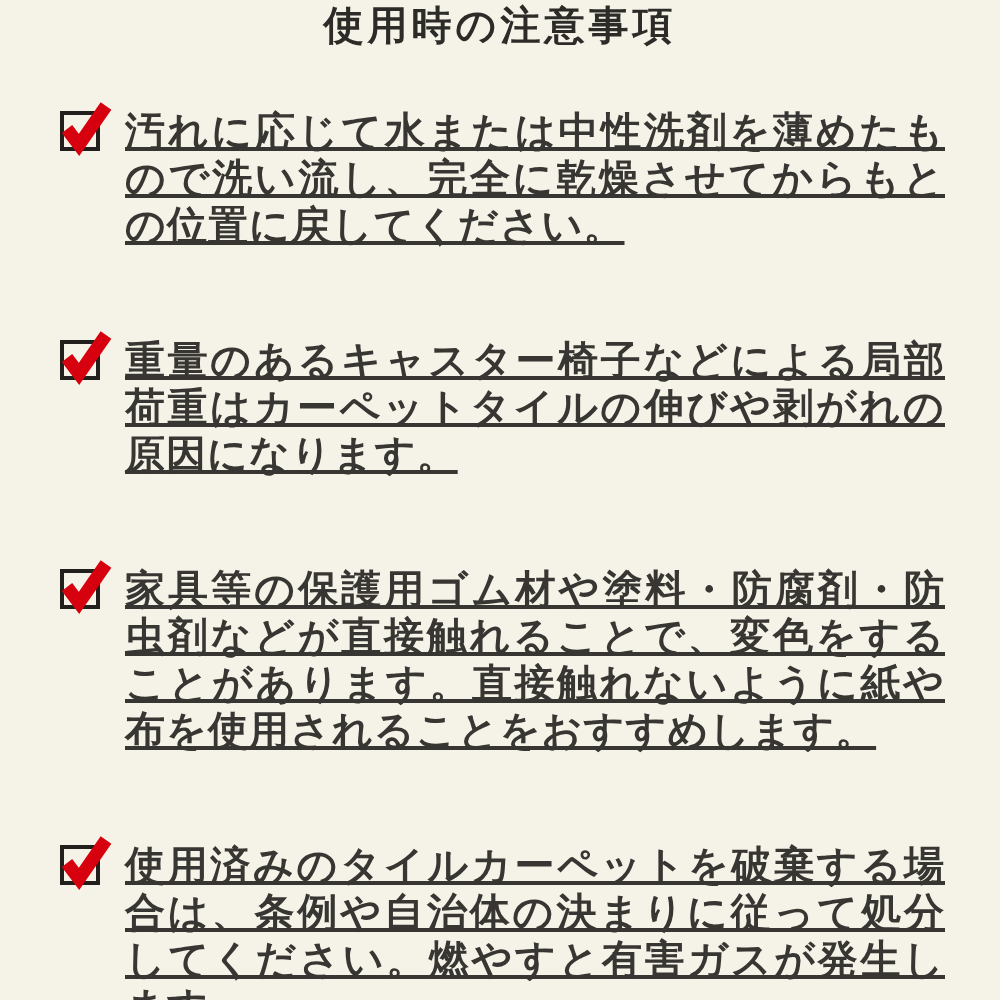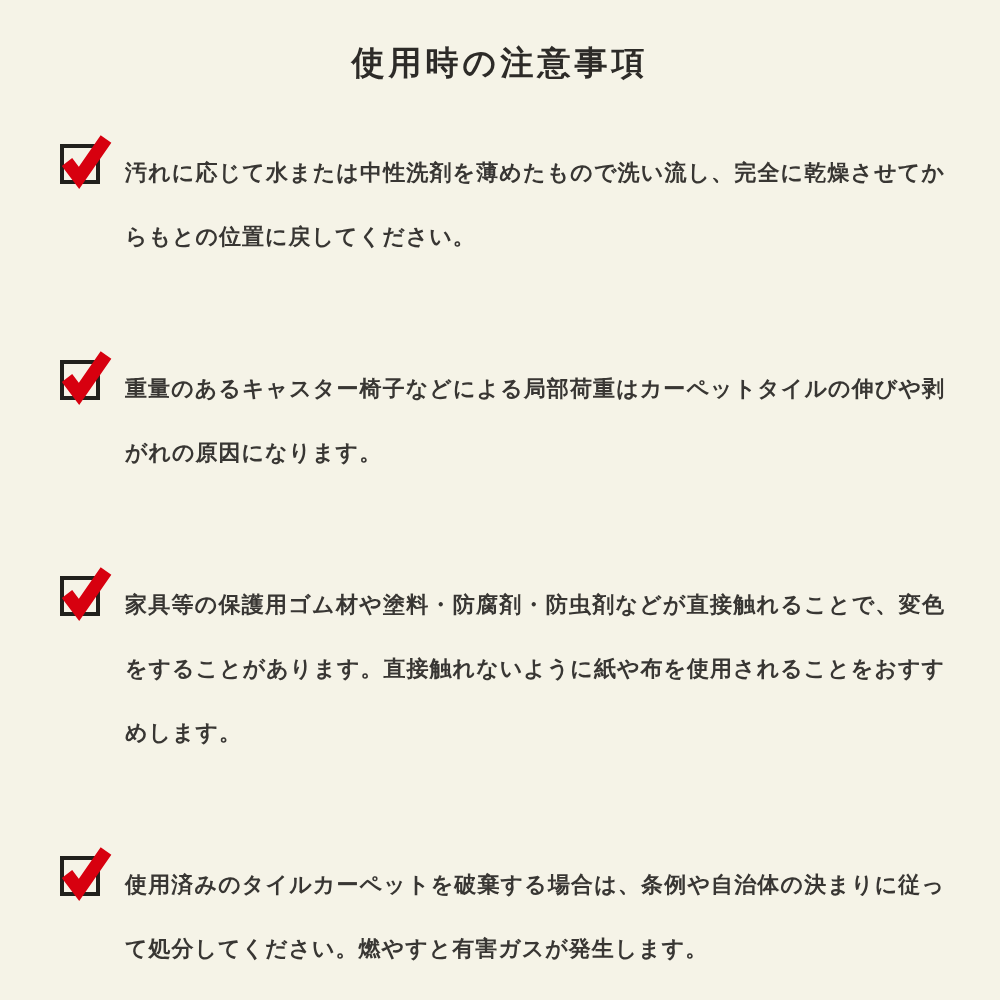--- a/index.html
+++ b/index.html
@@ -13,24 +13,23 @@
   html, body { background: var(--bg); }
   .page {
     position: relative;
     width: 1000px;
     height: 1000px;
     background: var(--bg);
     font-family: "Liberation Sans", "DejaVu Sans", sans-serif;
     overflow: hidden;
   }
   .title {
-    padding-top: 42px;
     margin-bottom: 58px;
     text-align: center;
-    font-size: 33px;
+    font-size: 40px;
     font-weight: 900;
     letter-spacing: 4px;
     line-height: 1.25;
     color: var(--title-text);
   }
   .items {
     padding-left: 60px;
     padding-right: 55px;
   }
   .item {
@@ -52,26 +51,27 @@
   .checkbox svg {
     position: absolute;
     left: -3px;
     top: -15px;
     width: 50px;
     height: 52px;
     overflow: visible;
   }
   .item-text {
     flex: 1;
-    font-size: 22px;
+    font-size: 40px;
     font-weight: 700;
-    line-height: 64px;
+    line-height: 47px;
     letter-spacing: 1px;
     color: var(--text);
     text-align: justify;
+    text-decoration: underline;
   }
 </style>
 </head>
 <body>
 
 <div class="page">
 
   <h1 class="title">使用時の注意事項</h1>
 
   <div class="items">

